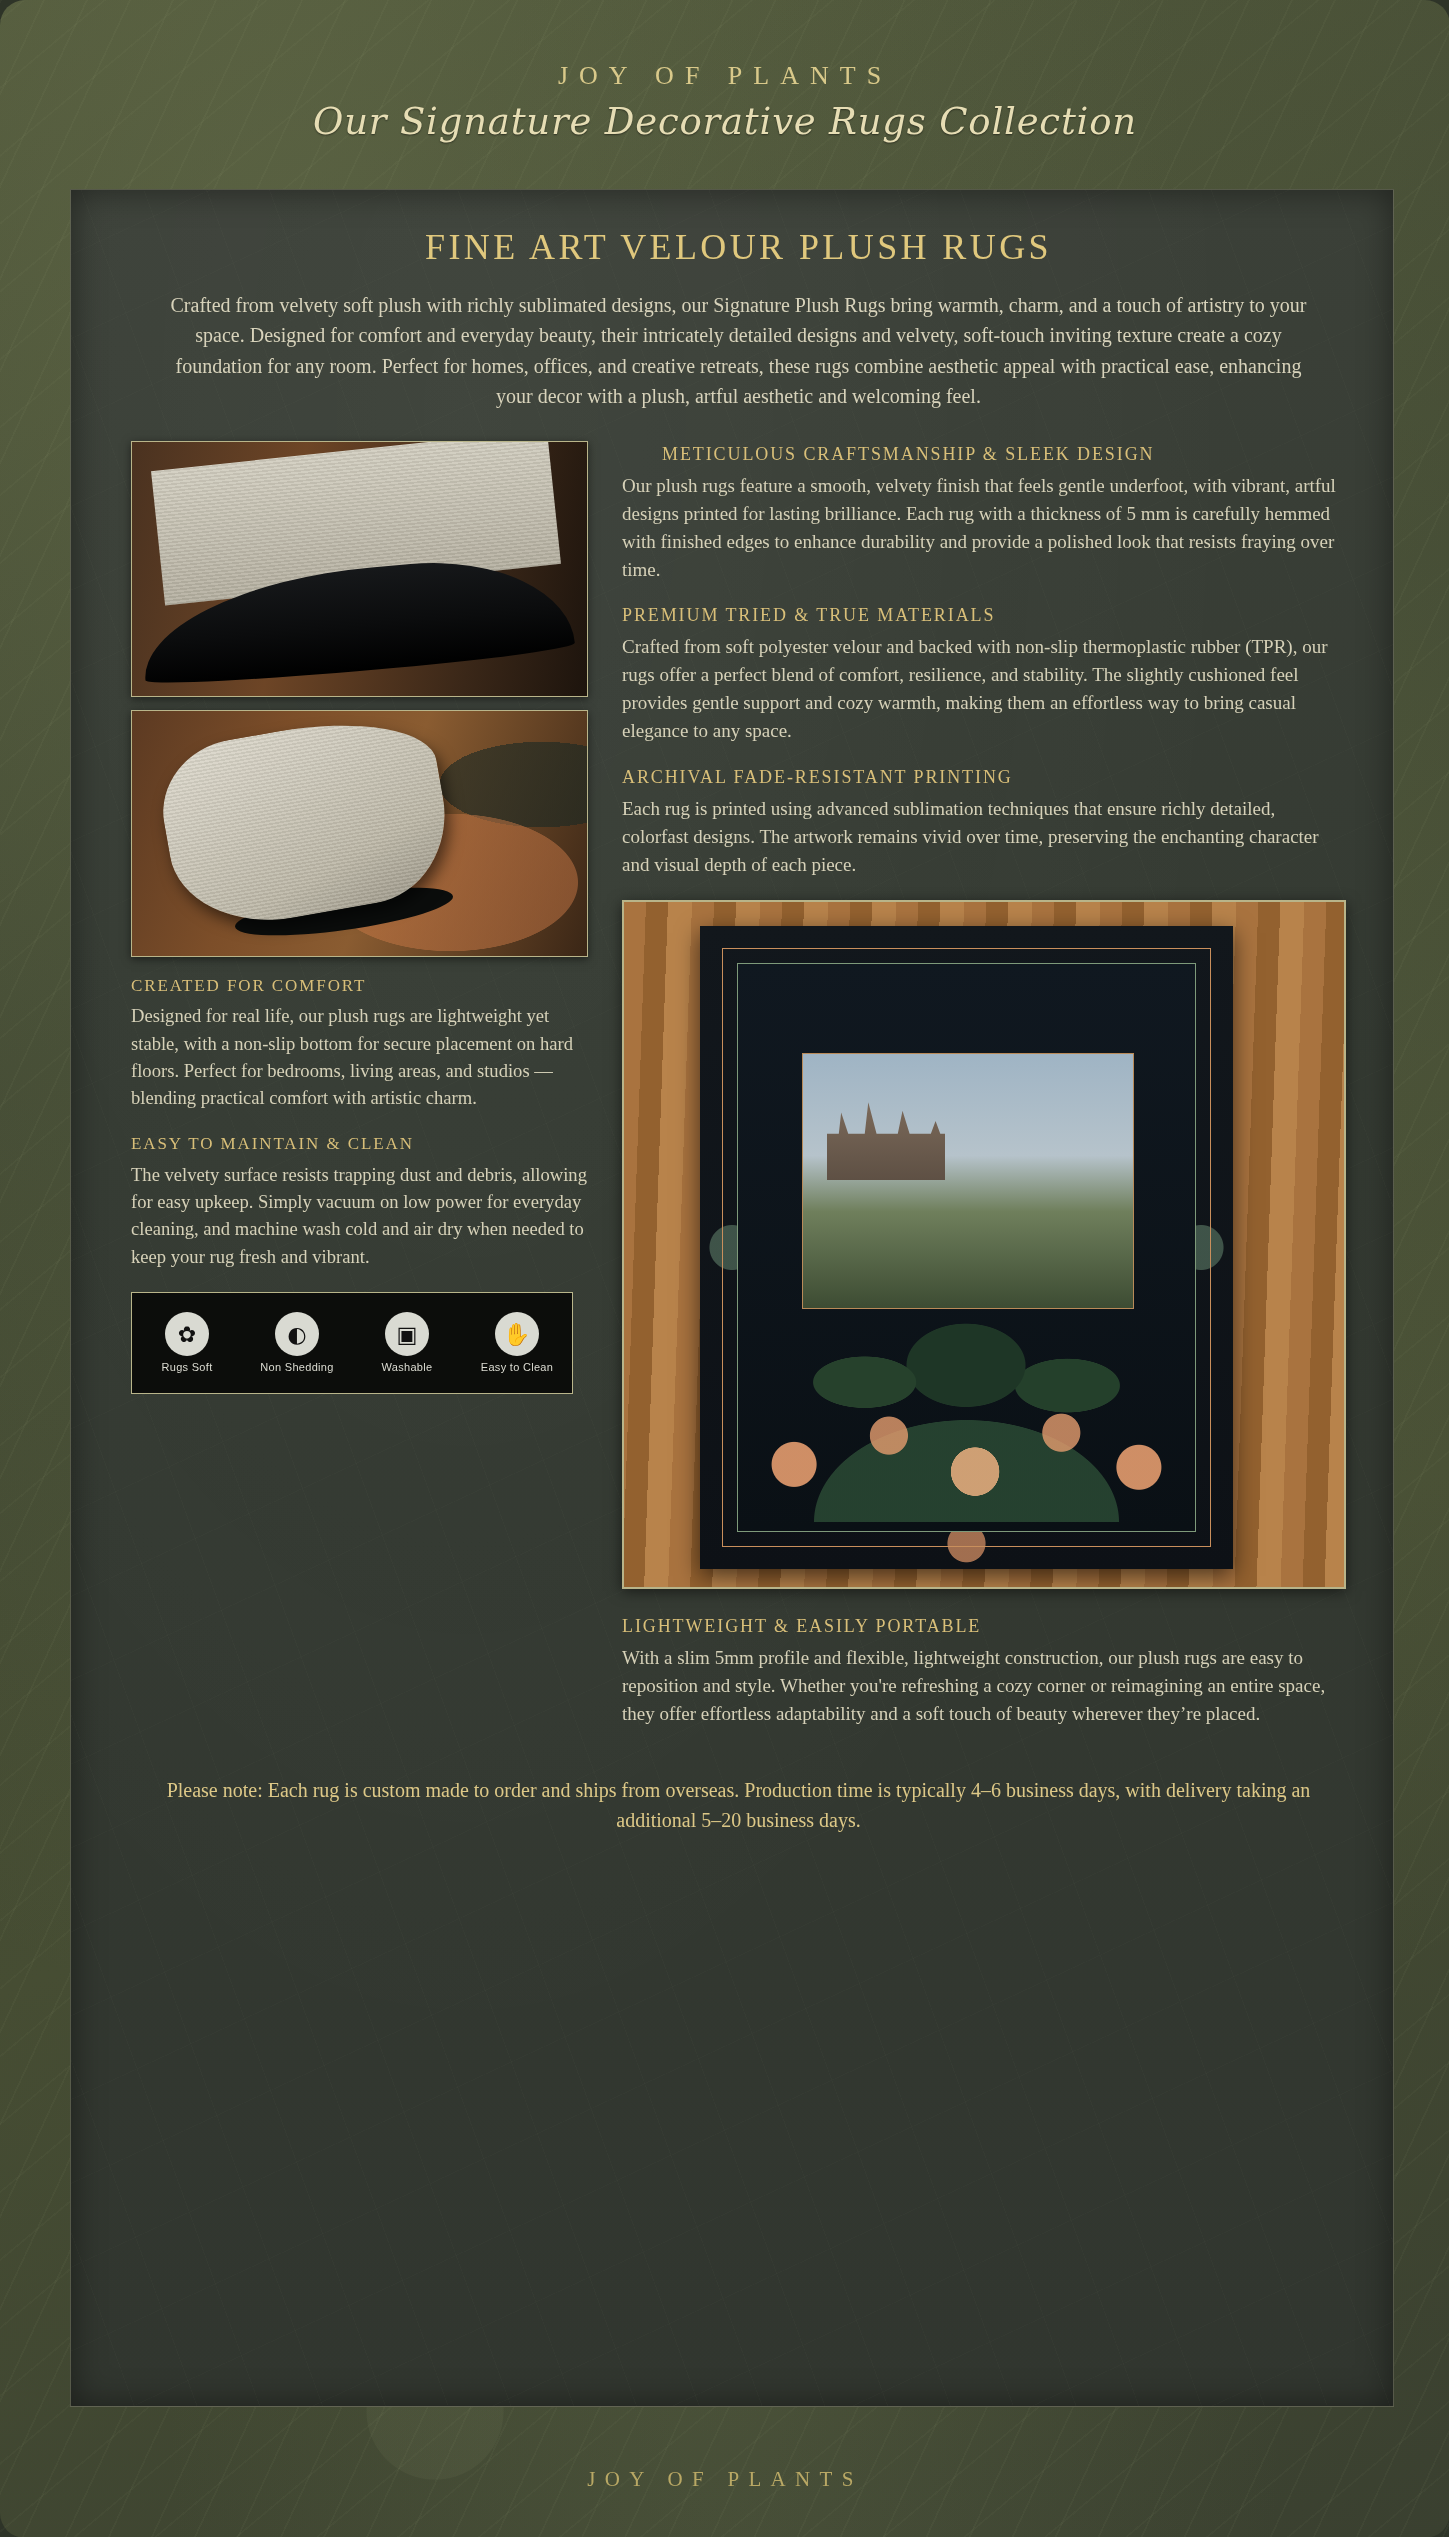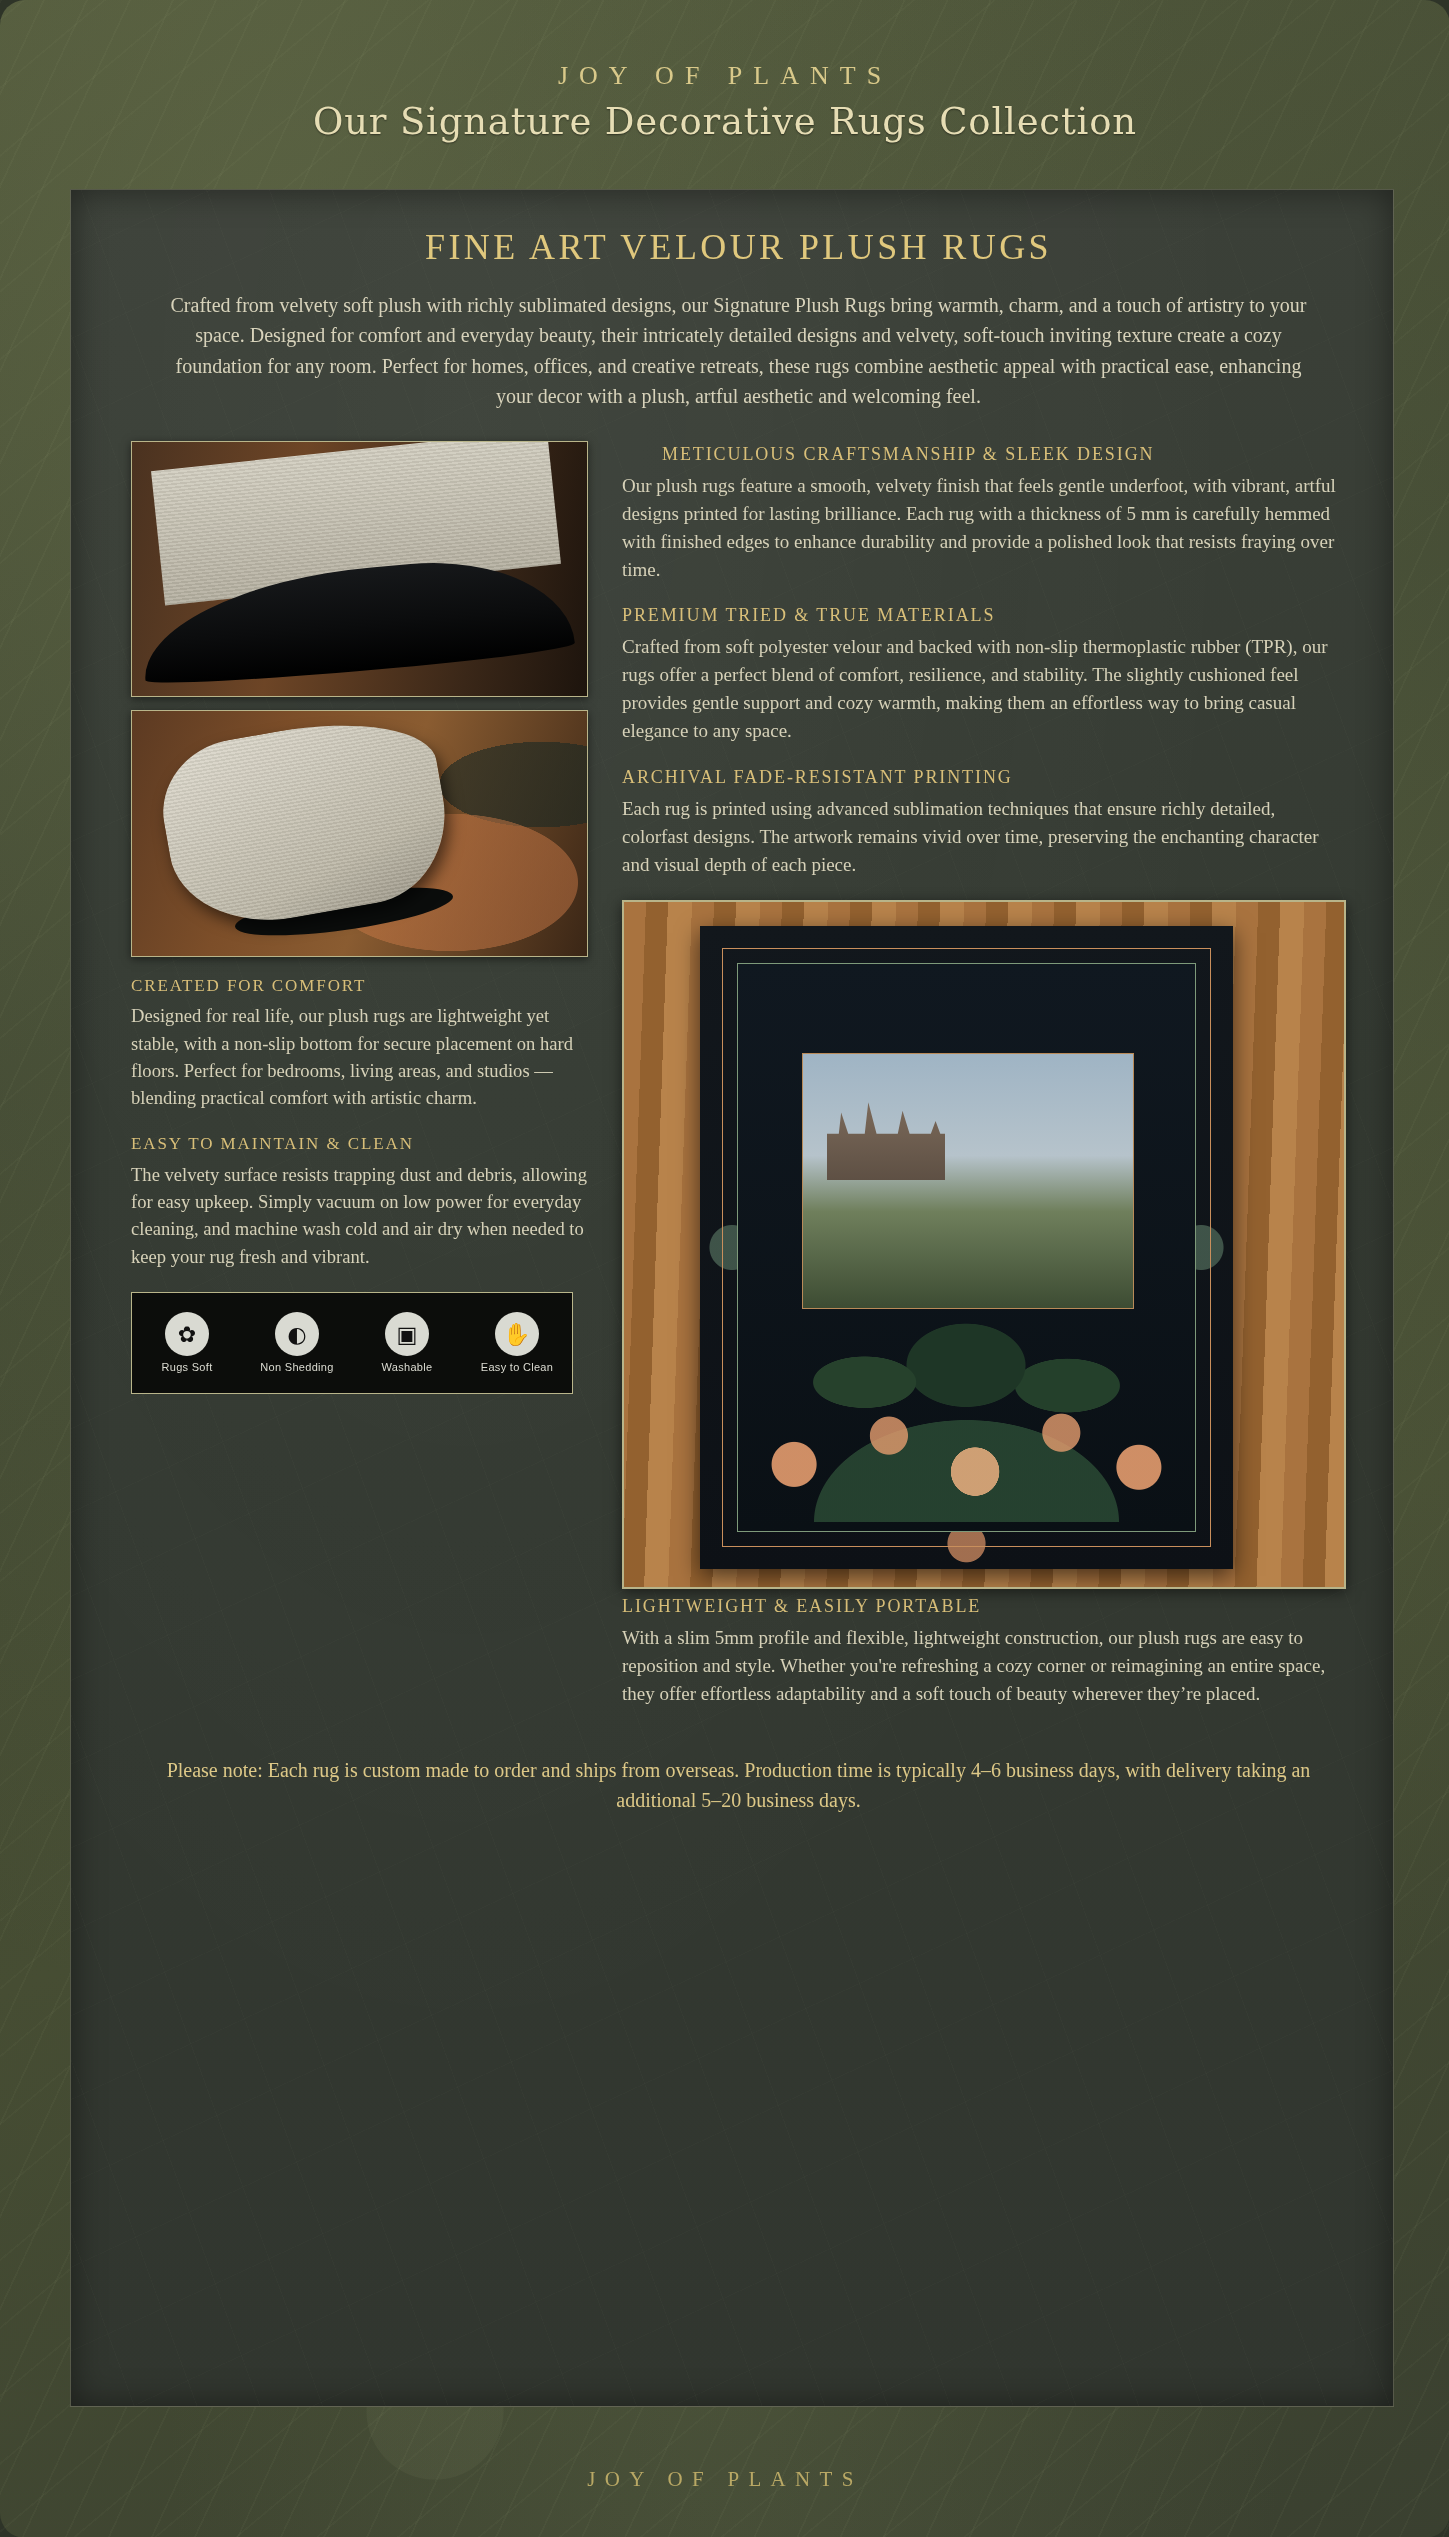--- a/index.html
+++ b/index.html
@@ -52,20 +52,21 @@
     margin-top: 61px;
     font-family: "Liberation Serif", serif;
     font-size: 26px;
     letter-spacing: 11px;
     color: #d9c98a;
     text-transform: uppercase;
   }
   .brand-script {
     margin-top: 8.5px;
     font-family: "DejaVu Serif", serif;
+    font-style: italic;
     font-size: 37px;
     color: #e6ddb4;
     letter-spacing: 0.8px;
     text-shadow: 0 0.8px 1.7px rgba(0,0,0,0.45);
     text-align: center;
   }
 
   
   .panel {
     position: absolute;
@@ -445,21 +446,21 @@
               <div class="floral"></div>
               <div class="b1"></div>
               <div class="b2"></div>
               <div class="scene"></div>
               <div class="castle"></div>
               <div class="trees"></div>
               <div class="garland"></div>
             </div>
           </div>
 
-          <h3 class="sec-head" style="margin-top:7px;">LIGHTWEIGHT &amp; EASILY PORTABLE</h3>
+          <h3 class="sec-head" style="margin-top:27px;">LIGHTWEIGHT &amp; EASILY PORTABLE</h3>
           <p class="sec-body">With a slim 5mm profile and flexible, lightweight construction, our plush rugs are easy to reposition and style. Whether you're refreshing a cozy corner or reimagining an entire space, they offer effortless adaptability and a soft touch of beauty wherever they’re placed.</p>
         </div>
       </div>
     </div>
 
     <p class="note">Please note: Each rug is custom made to order and ships from overseas. Production time is typically 4–6 business days, with delivery taking an additional 5–20 business days.</p>
   </div>
 
   <div class="footer">JOY OF PLANTS</div>
 </div>

